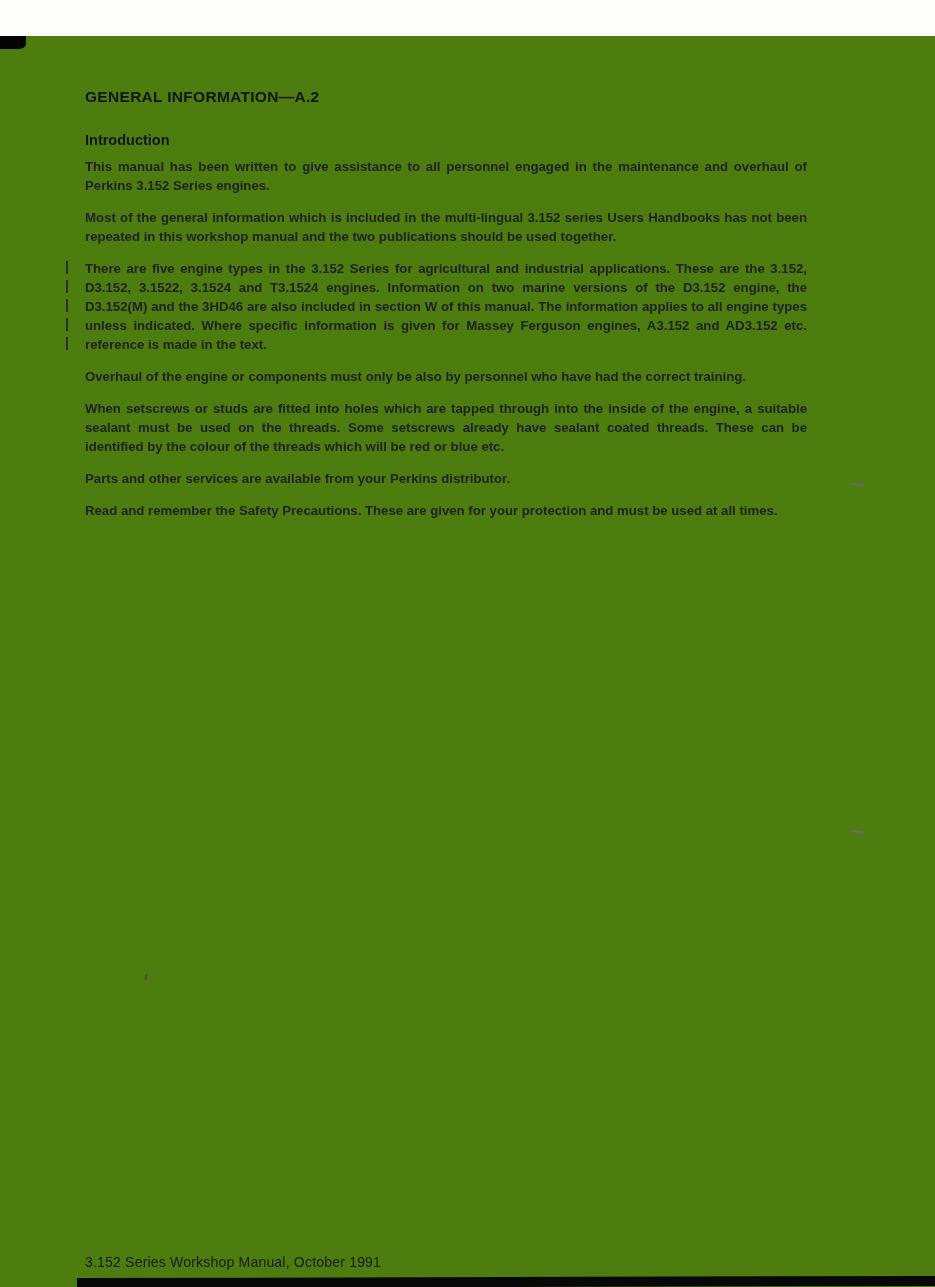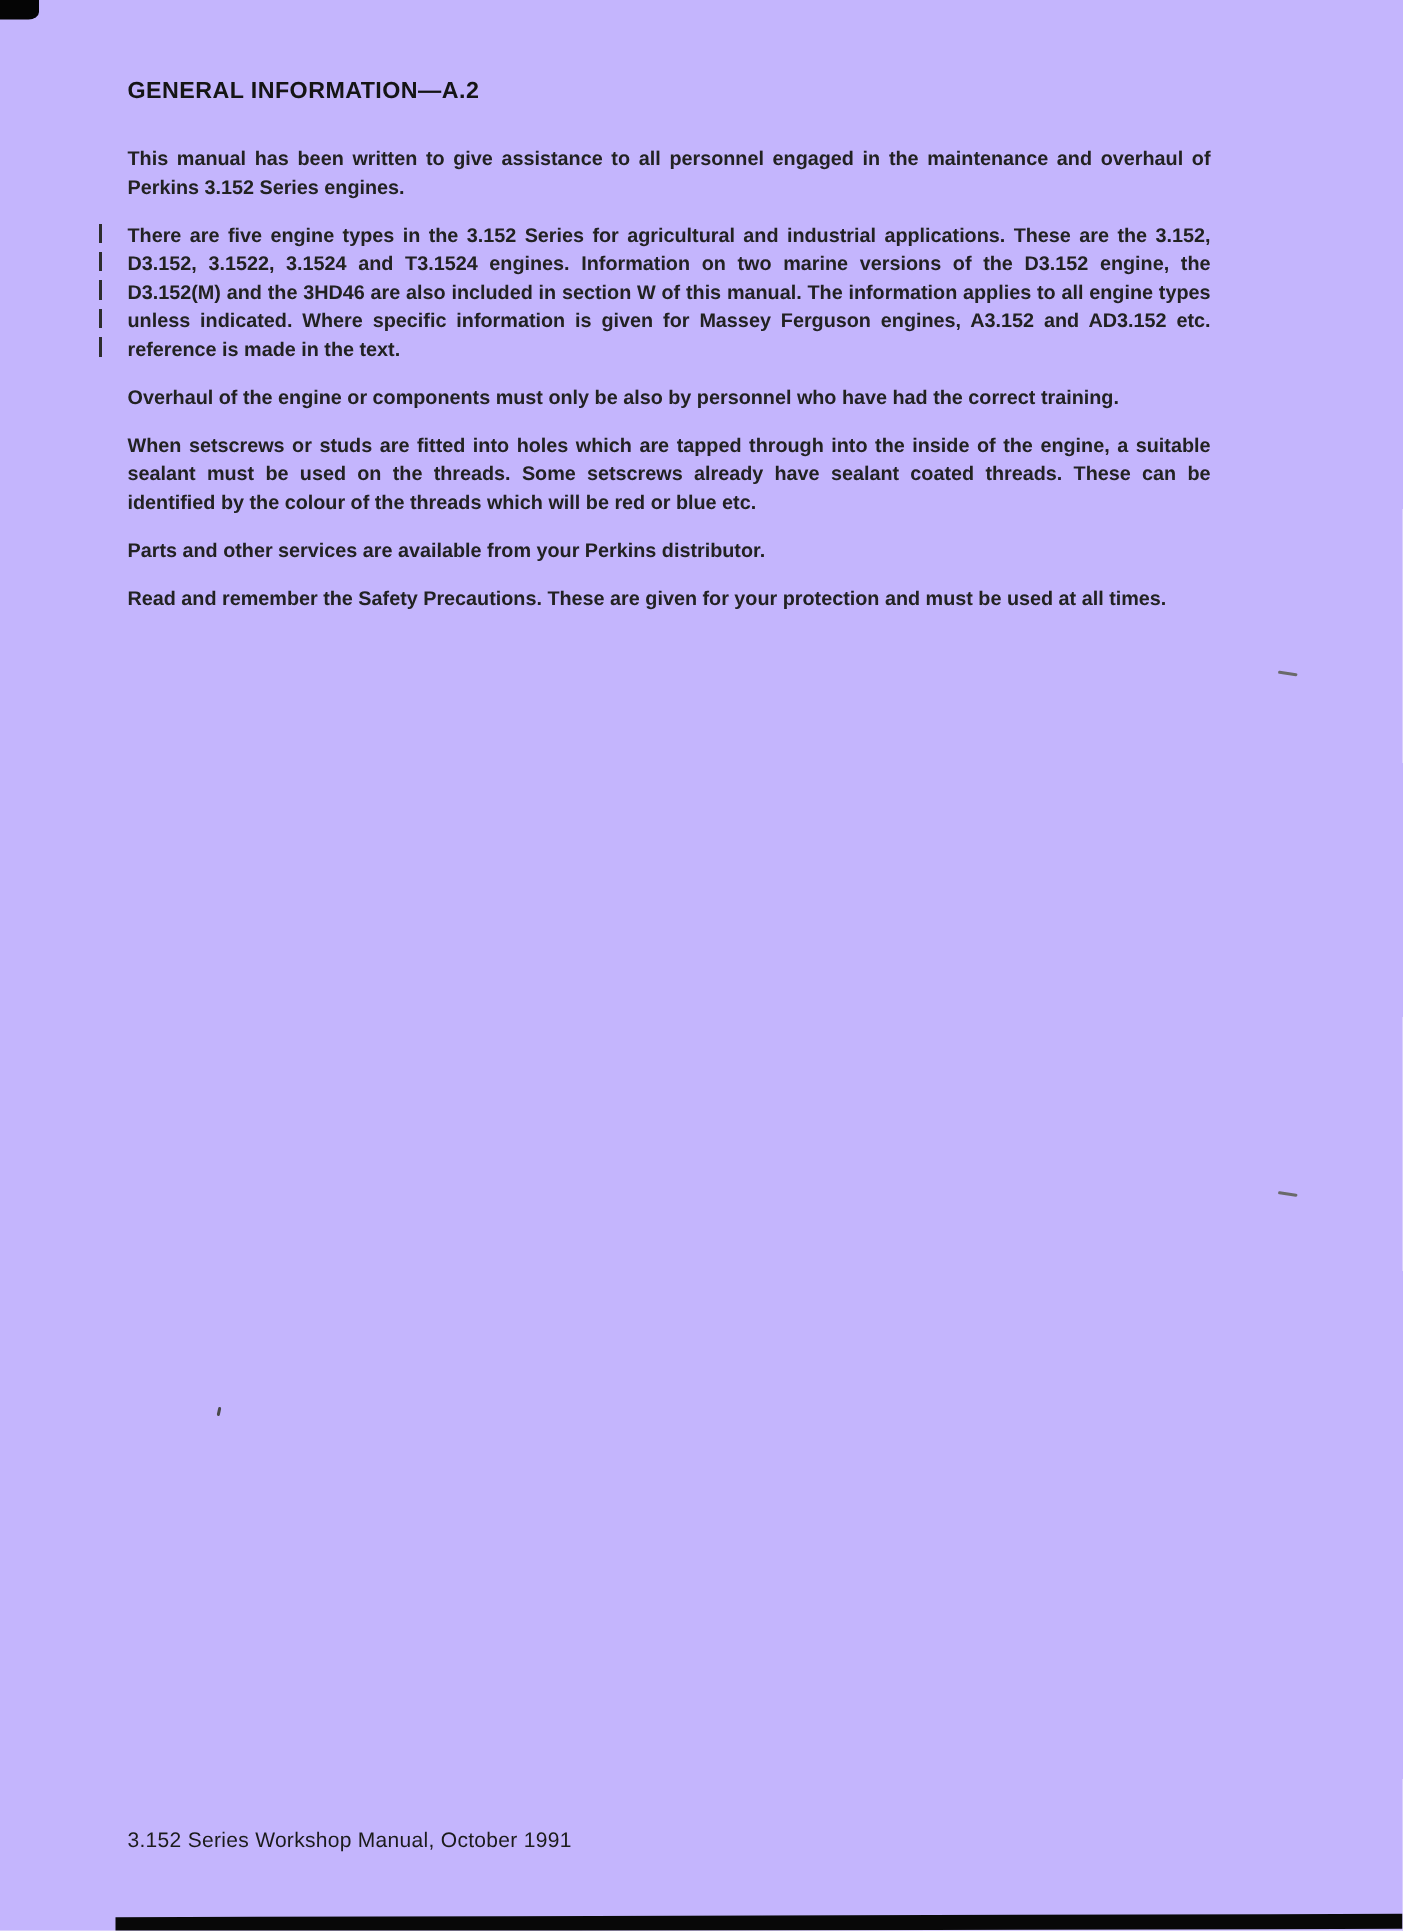--- a/index.html
+++ b/index.html
@@ -12,21 +12,22 @@
     position: relative;
     background: #fefefdf5;
     background-color: #fdfdfc;
     font-family: "Liberation Sans", sans-serif;
     color: #1e1e1e;
     overflow: hidden;
   }
   .page {
     position: absolute;
     inset: 0;
-    background: #c4b5fd;
+    background: #4d7c0f;
+    margin-top: 36px;
   }
   .content {
     position: absolute;
     left: 85px;
     top: 52px;
     width: 722px;
   }
   .doc-title {
     font-size: 15.5px;
     font-weight: bold;
@@ -113,23 +114,25 @@
 </head>
 <body>
 
 <div class="page">
 
   <div class="corner-mark"></div>
 
   <div class="content">
     <h1 class="doc-title">GENERAL INFORMATION—A.2</h1>
 
+    <h2 class="section-heading">Introduction</h2>
 
     <p class="para">This manual has been written to give assistance to all personnel engaged in the maintenance and overhaul of Perkins 3.152 Series engines.</p>
 
+    <p class="para">Most of the general information which is included in the multi-lingual 3.152 series Users Handbooks has not been repeated in this workshop manual and the two publications should be used together.</p>
 
     <p class="para changed">There are five engine types in the 3.152 Series for agricultural and industrial applications. These are the 3.152, D3.152, 3.1522, 3.1524 and T3.1524 engines. Information on two marine versions of the D3.152 engine, the D3.152(M) and the 3HD46 are also included in section W of this manual. The information applies to all engine types unless indicated. Where specific information is given for Massey Ferguson engines, A3.152 and AD3.152 etc. reference is made in the text.</p>
 
     <p class="para">Overhaul of the engine or components must only be also by personnel who have had the correct training.</p>
 
     <p class="para">When setscrews or studs are fitted into holes which are tapped through into the inside of the engine, a suitable sealant must be used on the threads. Some setscrews already have sealant coated threads. These can be identified by the colour of the threads which will be red or blue etc.</p>
 
 
     <p class="para">Parts and other services are available from your Perkins distributor.</p>
 

